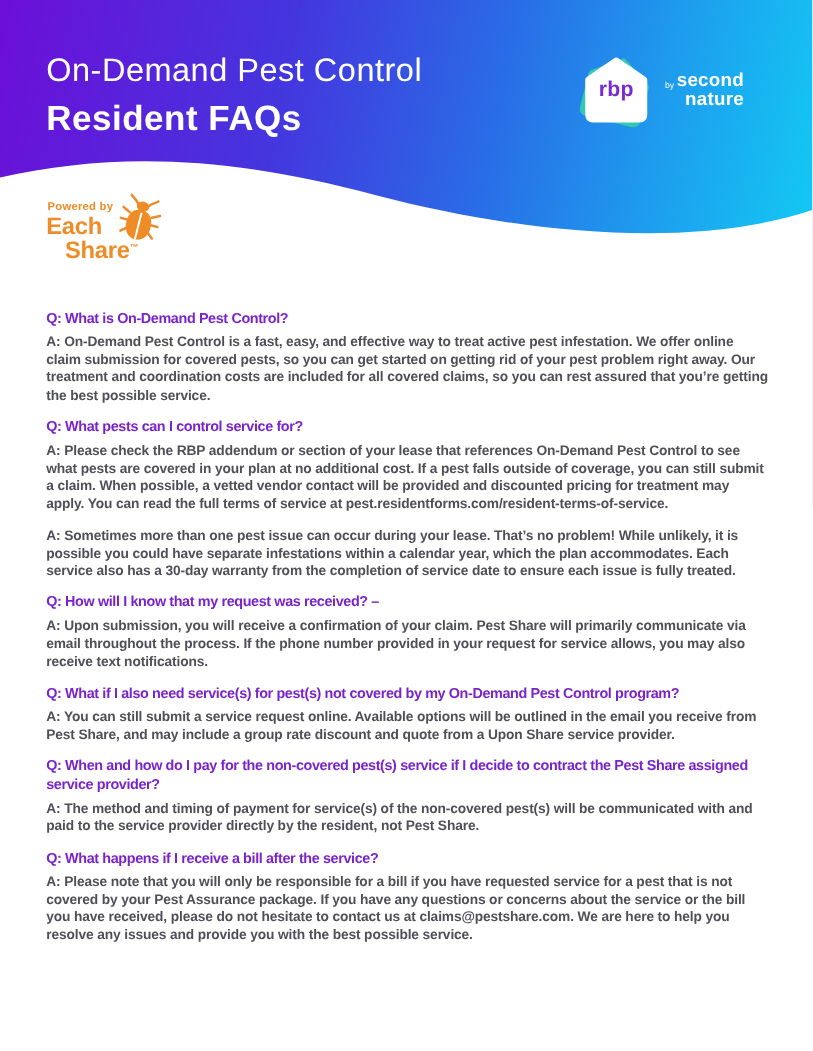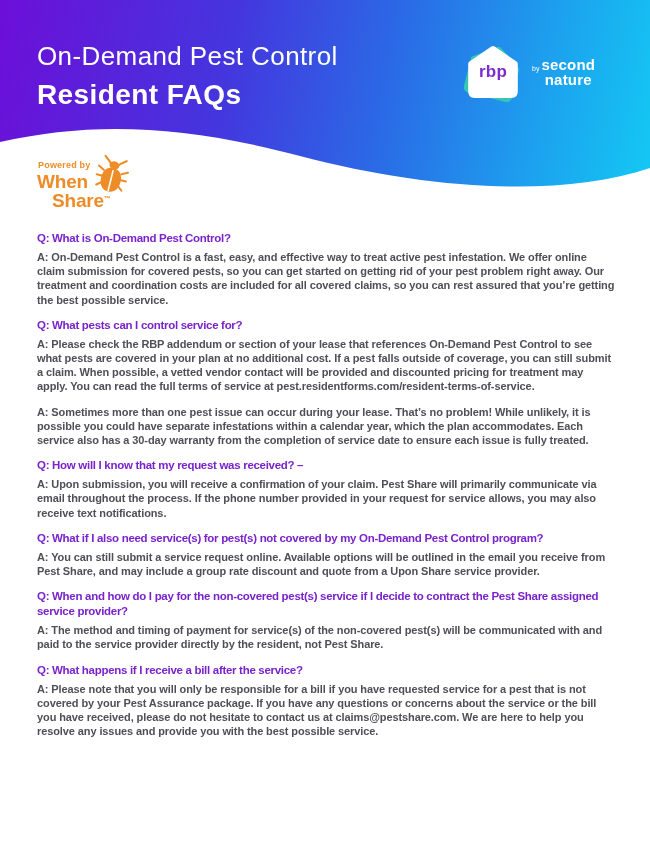--- a/index.html
+++ b/index.html
@@ -22,33 +22,33 @@
   .brand { position:absolute; left:464px; top:42px; display:flex; align-items:center; }
   .brand-house { position:relative; width:58px; height:60px; }
   .brand-house svg { display:block; }
   .rbp-label {
     position:absolute; left:0; top:8px; width:58px; text-align:center;
     font-size:17px; font-weight:700; color:#7a2bd0; letter-spacing:0.2px;
     line-height:60px; height:60px; top:0;
   }
   .brand-wordmark { margin-left:10px; color:#ffffff; display:flex; align-items:flex-start; }
   .brand-by { font-size:7px; font-weight:400; margin-top:8px; margin-right:2px; }
-  .brand-name { display:flex; flex-direction:column; align-items:center; line-height:1.0; }
+  .brand-name { display:flex; flex-direction:column; align-items:flex-end; line-height:1.0; }
   .brand-name span { font-size:15px; font-weight:700; letter-spacing:0.2px; }
 
   
   .powered { position:absolute; left:37px; top:156px; width:120px; height:64px; color:#ee8c28; }
   .powered-label { position:absolute; left:1px; top:4px; font-size:9px; font-weight:600; letter-spacing:0.2px; }
   .ps-word1 { position:absolute; left:0; top:15px; font-size:19px; font-weight:700; letter-spacing:-0.2px; }
   .ps-word2 { position:absolute; left:15px; top:34px; font-size:19px; font-weight:700; letter-spacing:-0.2px; }
   .ps-tm { font-size:7px; vertical-align:6px; font-weight:700; }
   .bug { position:absolute; left:58px; top:0px; transform:rotate(14deg); }
 
   
-  .faq { position:absolute; left:37px; top:231px; width:578px; }
+  .faq { position:absolute; left:37px; top:248px; width:578px; }
   .faq-item { margin-bottom:11px; }
   .faq-q {
     color:#7a23cb; font-size:11.5px; font-weight:700;
     letter-spacing:-0.3px; line-height:15px; margin:0 0 4px 0;
   }
   .faq-a {
     color:#4f4f57; font-size:11px; font-weight:700;
     letter-spacing:-0.1px; line-height:14.2px; margin:0;
   }
 </style>
@@ -89,21 +89,21 @@
         <span class="brand-name">
           <span>second</span>
           <span>nature</span>
         </span>
       </div>
     </div>
   </div>
 
   <div class="powered">
     <div class="powered-label">Powered by</div>
-    <div class="ps-word1">When</div>
+    <div class="ps-word1">Each</div>
     <div class="ps-word2"><span>Share</span><span class="ps-tm">™</span></div>
     <svg class="bug" width="34" height="38" viewBox="0 0 34 38" aria-hidden="true">
       <g stroke="#ee8c28" stroke-width="2" fill="none" stroke-linecap="round">
         <path d="M13 8 C11 5 8 4 6 2"></path>
         <path d="M21 8 C23 5 26 4 28 2"></path>
         <path d="M8 16 L2 13"></path>
         <path d="M8 22 L2 22"></path>
         <path d="M9 28 L4 32"></path>
         <path d="M26 16 L32 13"></path>
         <path d="M26 22 L32 22"></path>

